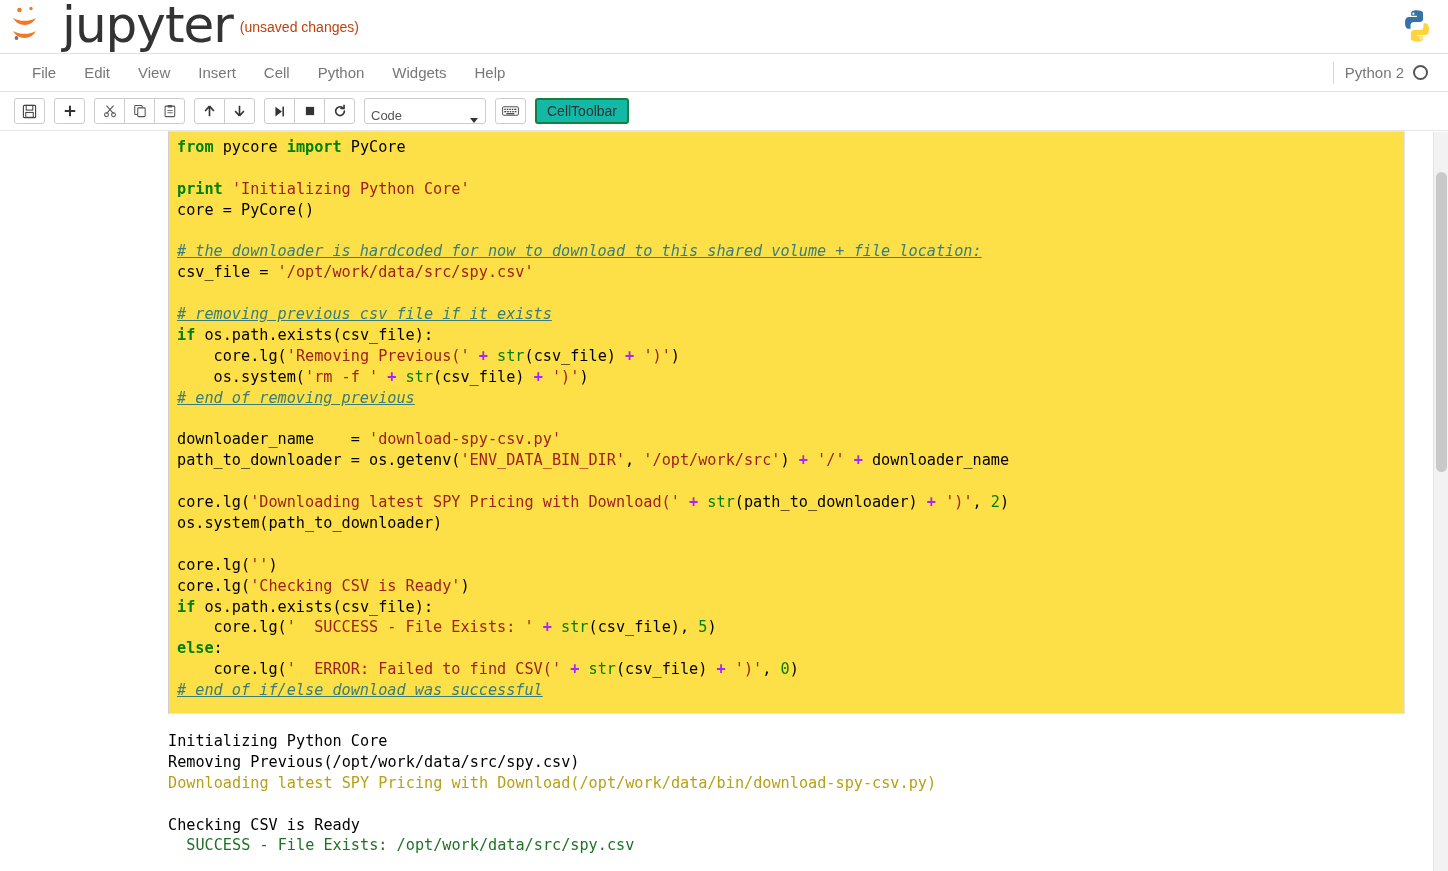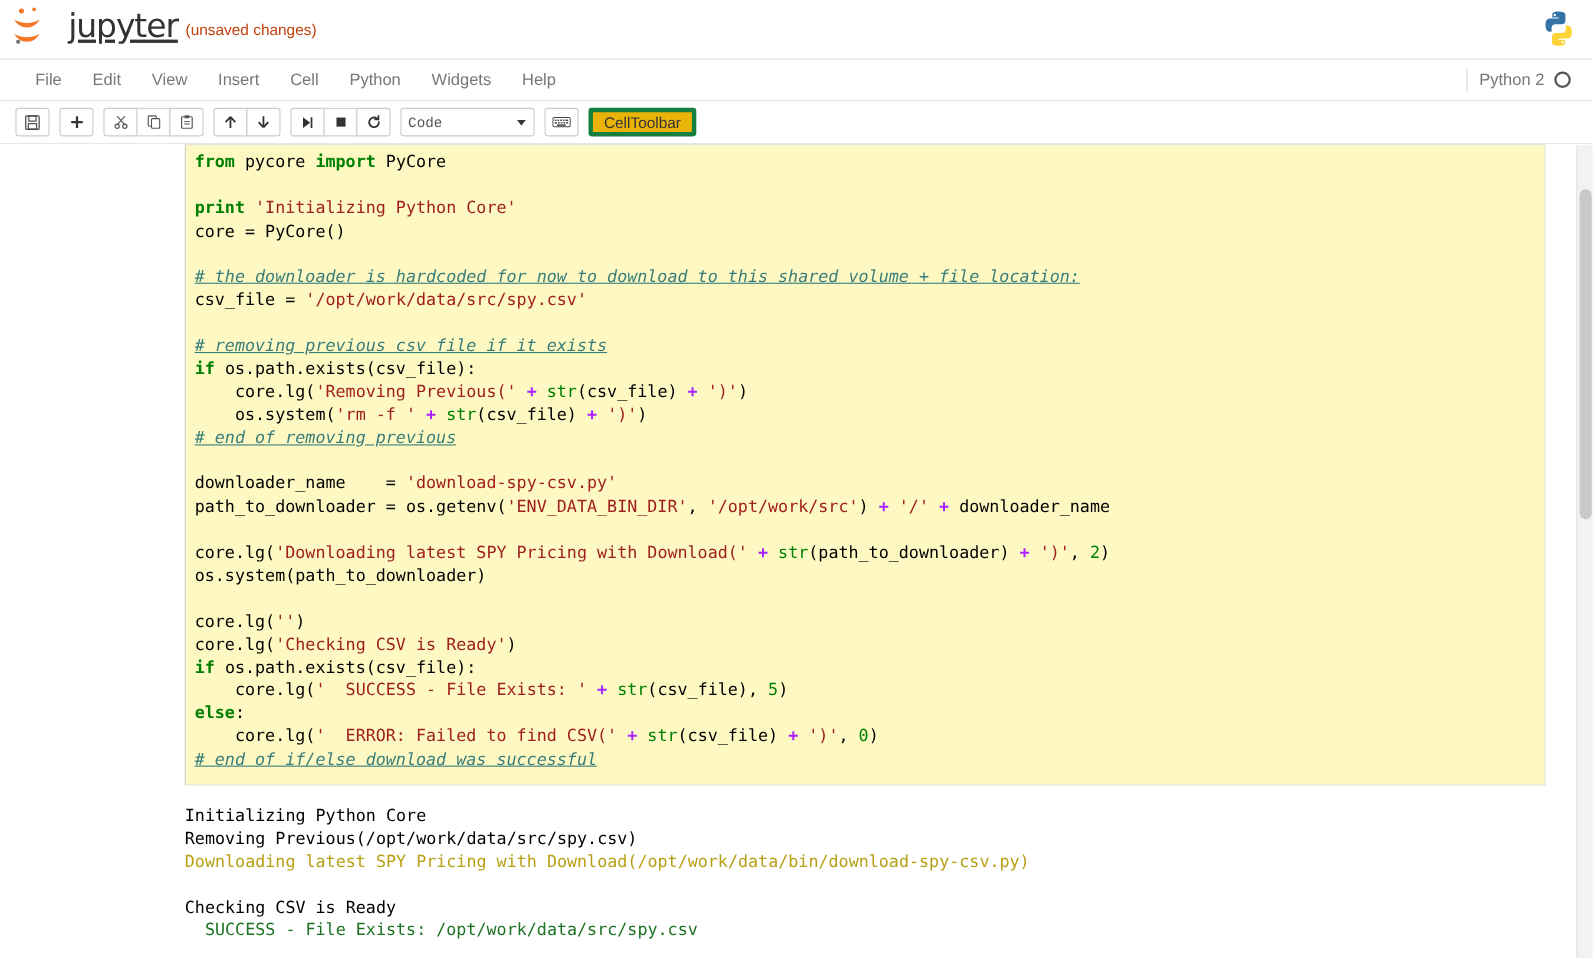--- a/index.html
+++ b/index.html
@@ -17,26 +17,25 @@
     position: relative;
     height: 53px;
     background: #ffffff;
     display: flex;
     align-items: center;
     padding-left: 10px;
   }
   .jp-logo { width: 46px; height: 44px; flex: 0 0 auto; margin-right: 6px; }
   .jp-word {
     font-family: "DejaVu Sans", sans-serif;
-    font-size: 30px;
+    font-size: 50px;
     color: #333333;
     letter-spacing: -1px;
     line-height: 1;
     margin-top: -4px;
-    text-decoration: underline;
   }
   .nb-name {
     font-size: 23px;
     color: #333333;
     margin-left: 22px;
     line-height: 1;
   }
   .nb-dirty {
     font-size: 14px;
     color: #c2410c;
@@ -103,52 +102,51 @@
     margin-left: -1px;
     color: #333;
   }
   .tb-group .tb-btn:first-child { margin-left: 0; border-radius: 3px 0 0 3px; }
   .tb-group .tb-btn:last-child { border-radius: 0 3px 3px 0; }
   .tb-group .tb-btn:only-child { border-radius: 3px; }
   .tb-select {
     width: 122px; height: 26px;
     border: 1px solid #cccccc; border-radius: 3px;
     background: #ffffff;
-    display: flex; align-items: center;
+    display: flex; align-items: flex-end;
     padding: 0 6px;
     font-size: 13px; color: #555;
     position: relative;
     margin-right: 9px;
-    font-family: Liberation Mono, monospace;
   }
   .tb-select .caret {
     position: absolute; right: 7px;
     width: 0; height: 0;
     border-left: 4px solid transparent;
     border-right: 4px solid transparent;
     border-top: 5px solid #333;
   }
   .tb-wide {
     height: 26px;
-    border: 4px solid #15803d; border-radius: 3px;
-    background: #eab308;
+    border: 2px solid #15803d; border-radius: 3px;
+    background: #14b8a6;
     display: flex; align-items: center;
     padding: 0 10px;
     font-size: 14px; color: #333;
   }
 
   
   .nb-body { position: relative; background:#ffffff; height: 740px; }
 
   .code-cell {
     position: absolute;
     left: 168px; top: 0px;
     width: 1237px;
     height: 583px;
-    background: #fef9c3;
+    background: #fde047;
     border: 1px solid #e4e4e4;
     border-left: 1px solid #cfcfcf;
     overflow: hidden;
   }
   .code-inner {
     padding: 5px 0 0 8px;
     font-family: "DejaVu Sans Mono", monospace;
     font-size: 15.2px;
     line-height: 20.9px;
     white-space: pre;

